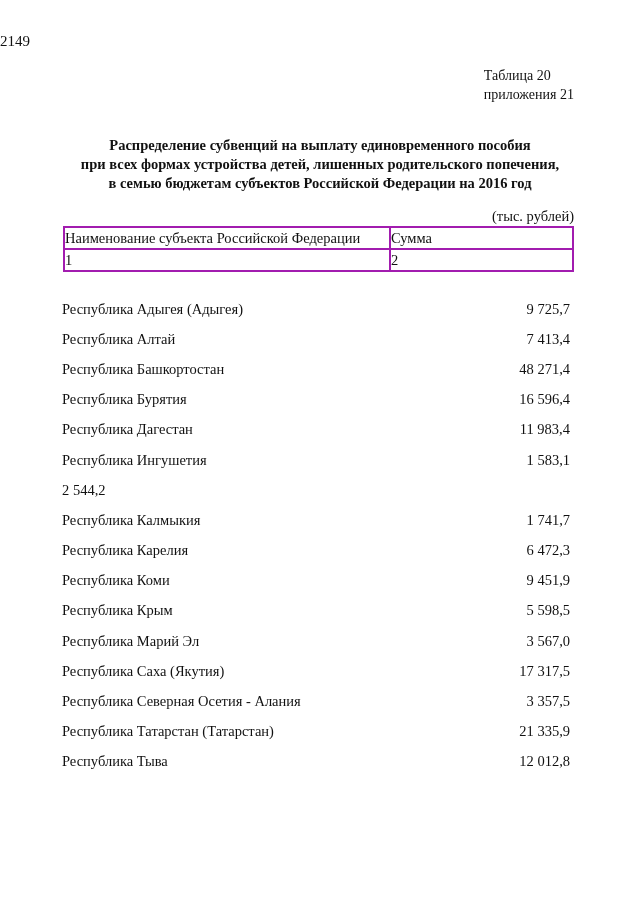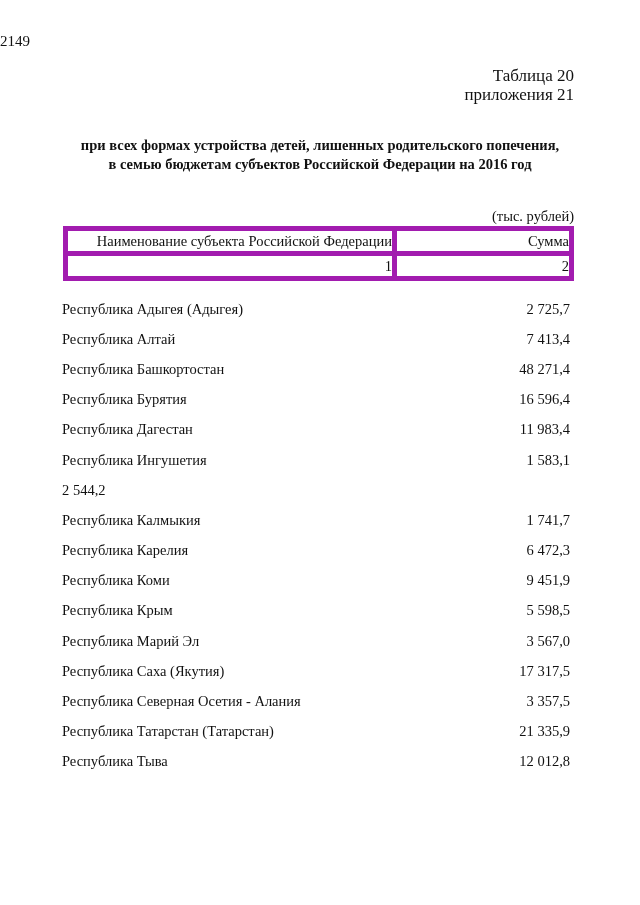--- a/index.html
+++ b/index.html
@@ -7,37 +7,37 @@
       width: 640px; height: 905px; position: relative; overflow: hidden;
       font-family: "Liberation Serif", "DejaVu Serif", serif;
       color: #111111;
     }
     .page-number {
       position: absolute; top: 33px; left: 0; width: 640px;
       text-align: left; font-size: 15px;
     }
     .table-ref {
       position: absolute; top: 66px; right: 66px;
-      text-align: right; font-size: 17px; line-height: 19px;
+      font-size: 14px; line-height: 19px;
     }
     .title {
       position: absolute; top: 136px; left: 0; width: 640px;
       text-align: center; font-weight: bold; font-size: 14.5px; line-height: 19px;
     }
     .units {
       position: absolute; top: 208px; right: 66px;
       font-size: 14.5px;
       margin-left: 8px;
     }
     table.head {
       position: absolute; top: 226px; left: 63px; width: 511px;
       border-collapse: collapse; font-size: 14.5px;
     }
     table.head td {
-      border: 5px solid #a21caf; text-align: right; padding: 0; height: 20px;
+      border: 2px solid #a21caf; text-align: left; padding: 0; height: 20px;
     }
     table.head td.c1 { width: 324px; }
     .rows {
       position: absolute; top: 294px; left: 62px; width: 508px;
     }
     .row {
       display: flex; justify-content: space-between; align-items: center;
       height: 30.2px; font-size: 14.5px;
     }
     .row .amount { text-align: right; }
@@ -46,20 +46,21 @@
 <body>
 
 <div class="page-number">2149</div>
 
 <div class="table-ref">
   <div>Таблица 20</div>
   <div>приложения 21</div>
 </div>
 
 <div class="title">
+  <div>Распределение субвенций на выплату единовременного пособия</div>
   <div>при всех формах устройства детей, лишенных родительского попечения,</div>
   <div>в семью бюджетам субъектов Российской Федерации на 2016  год</div>
 </div>
 
 <div class="units">(тыс. рублей)</div>
 
 <table class="head">
   <tbody>
       <tr>
     <td class="c1">Наименование субъекта Российской Федерации</td>
@@ -68,21 +69,21 @@
   <tr>
     <td class="c1">1</td>
     <td>2</td>
   </tr>
 </tbody>
   </table>
 
 <div class="rows" id="rows">
     <div class="row">
       <span>Республика Адыгея (Адыгея)</span>
-      <span class="amount">2 725,7</span>
+      <span class="amount">9 725,7</span>
     </div>
     <div class="row">
       <span>Республика Алтай</span>
       <span class="amount">7 413,4</span>
     </div>
     <div class="row">
       <span>Республика Башкортостан</span>
       <span class="amount">48 271,4</span>
     </div>
     <div class="row">

